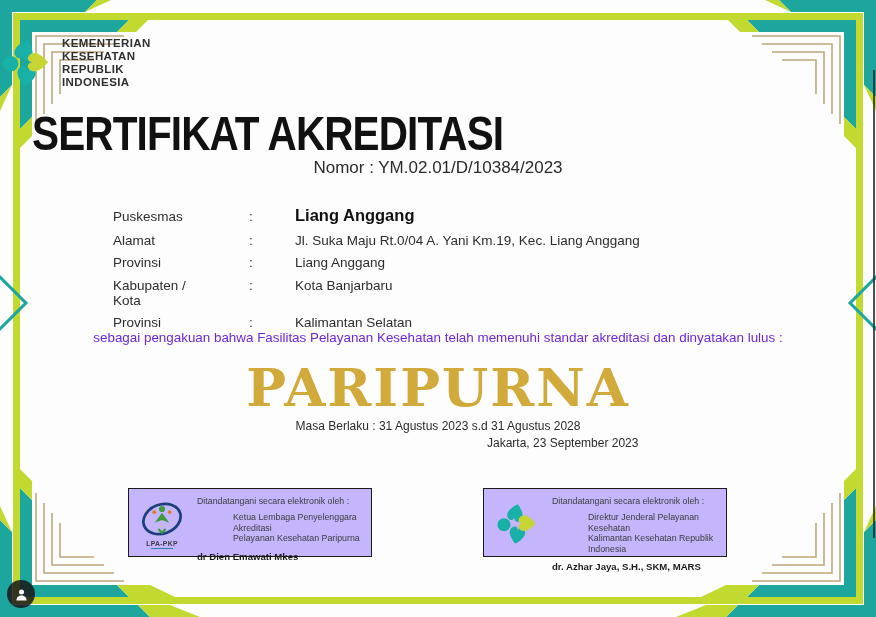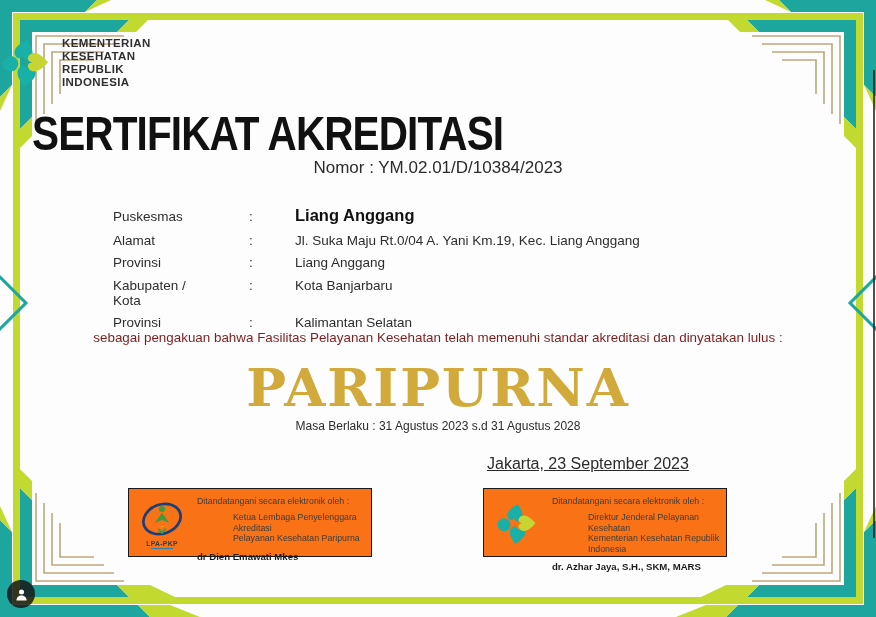--- a/index.html
+++ b/index.html
@@ -50,37 +50,37 @@
   }
   
   .details{position:absolute;left:113px;top:206px;width:660px;z-index:3;}
   .drow{display:flex;align-items:baseline;margin-bottom:7.5px;font-size:13.5px;color:#2d2d2d;gap:32px;}
   .drow .lbl{width:104px;flex:0 0 104px;}
   .drow .colon{width:14px;flex:0 0 14px;}
   .drow.first .val{font-weight:bold;font-size:16.5px;color:#111;}
   
   .statement{
     position:absolute;left:0;right:0;top:330px;text-align:center;
-    font-size:13.4px;color:#7f1d1d;z-index:3;
+    font-size:13.4px;color:#6d28d9;z-index:3;
   }
   .grade{
     position:absolute;left:0;right:0;top:356px;text-align:center;z-index:3;
     font-family:"DejaVu Serif", serif;font-weight:bold;font-size:53px;
     color:#d2a93b;letter-spacing:2px;
   }
   .validity{
     position:absolute;left:0;right:0;top:419px;text-align:center;
     font-size:12px;color:#2b2b2b;z-index:3;
   }
   .place-date{
-    position:absolute;left:487px;top:455px;font-size:16px;color:#2b2b2b;z-index:3;text-decoration:underline;
+    position:absolute;left:487px;top:436px;font-size:12px;color:#2b2b2b;z-index:3;
   }
   
   .sigbox{
-    position:absolute;top:488px;width:244px;height:69px;background:#f97316;
+    position:absolute;top:488px;width:244px;height:69px;background:#c4b5fd;
     border:1.5px solid #1a1a1a;box-sizing:border-box;display:flex;z-index:3;
   }
   .sigbox.left{left:128px;} .sigbox.right{left:483px;}
   .sig-logo-col{
     flex:0 0 66px;display:flex;flex-direction:column;align-items:center;
     justify-content:center;padding-top:3px;
   }
   .logo-caption{font-size:6.8px;font-weight:bold;color:#3a3a3a;letter-spacing:.3px;margin-top:1px;}
   .caption-rule{width:22px;height:1.5px;background:#2d7fb0;margin-top:1px;}
   .sig-text-col{flex:1;padding:7px 6px 5px 2px;}
@@ -257,21 +257,21 @@
         </g>
         <g transform="translate(46,31) rotate(-90)">
           <path d="M0,13 C-12,3 -14,-6 -8,-10.5 C-4,-13.5 0,-10.5 0,-5.5 C0,-10.5 4,-13.5 8,-10.5 C14,-6 12,3 0,13 Z" fill="#c6d531"></path>
         </g>
       </svg>
     </div>
     <div class="sig-text-col">
       <div class="esign-label">Ditandatangani secara elektronik oleh :</div>
       <div class="role-block">
         <div class="role-line">Direktur Jenderal Pelayanan Kesehatan</div>
-        <div class="role-line">Kementerian Kesehatan Republik Indonesia</div>
+        <div class="role-line">Kalimantan Kesehatan Republik Indonesia</div>
       </div>
       <div class="signer-name">dr. Azhar Jaya, S.H., SKM, MARS</div>
     </div>
   </div>
 
   <div class="tag-icon">
     <svg width="15" height="15" viewBox="0 0 24 24" aria-hidden="true">
       <circle cx="12" cy="8" r="4" fill="#ffffff"></circle>
       <path d="M4,21 c0,-5 4,-7.5 8,-7.5 s8,2.5 8,7.5 v0.5 h-16 z" fill="#ffffff"></path>
     </svg>

